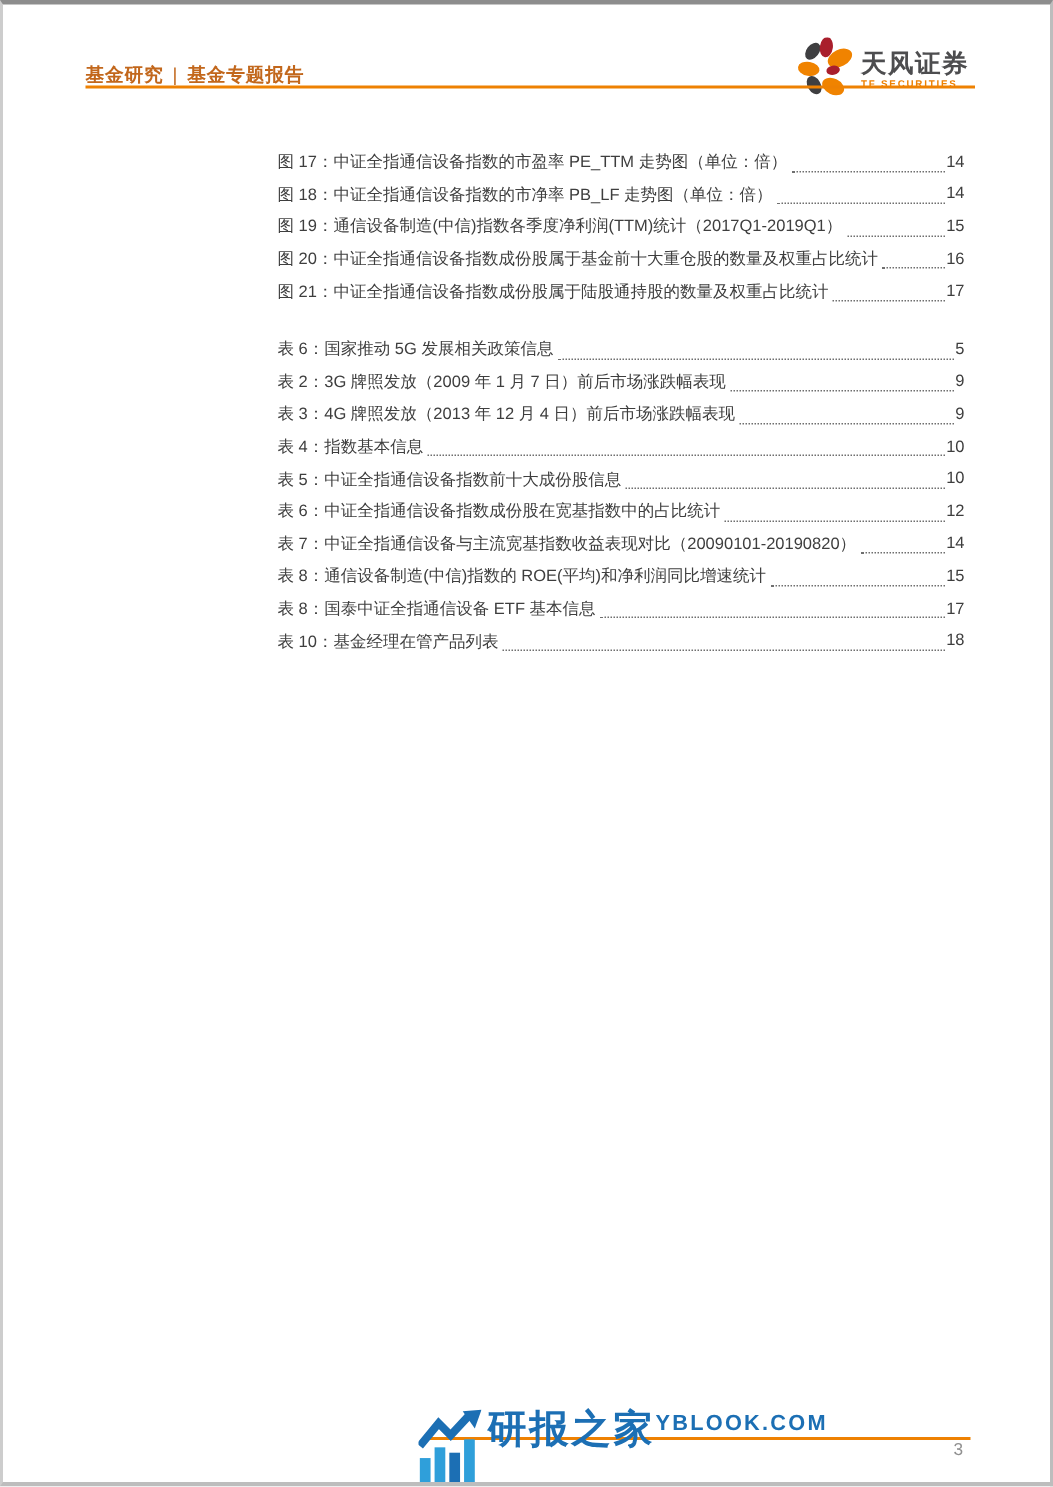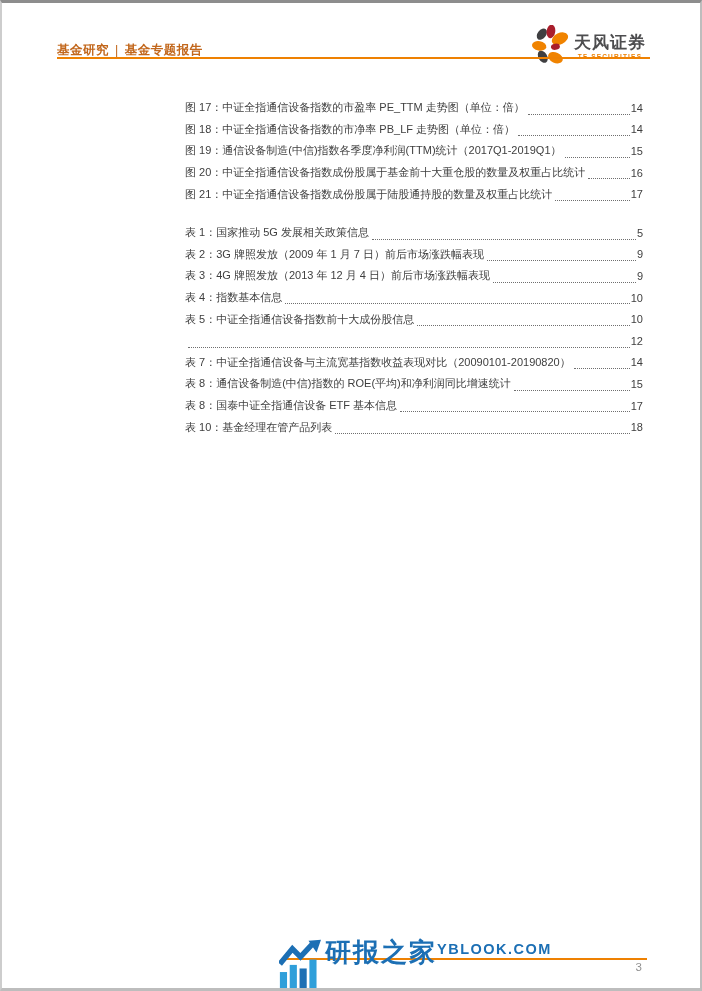--- a/index.html
+++ b/index.html
@@ -10,21 +10,21 @@
     border-right:2px solid #bdbdbd;border-bottom:3px solid #bdbdbd;
     font-family:"Liberation Sans","DejaVu Sans",sans-serif;
   }
   
   .hdr-title{
     position:absolute;left:55px;top:39px;font-size:12.5px;font-weight:bold;
     color:#c2671c;letter-spacing:.5px;white-space:nowrap;
   }
   .hdr-title .sep{margin:0 6px;font-weight:normal;}
   .hdr-rule{position:absolute;left:55px;top:54px;width:593px;height:2px;background:#ee8102;}
-  .brand{position:absolute;right:54px;top:22px;display:flex;align-items:center;gap:5px;text-align:center;}
+  .brand{position:absolute;right:54px;top:22px;display:flex;align-items:center;gap:5px;}
   .brand-txt{display:flex;flex-direction:column;line-height:1;}
   .brand-cn{font-size:17px;font-weight:bold;color:#4d4d4f;letter-spacing:1px;}
   .brand-en{font-size:6.5px;font-weight:bold;color:#ee8102;letter-spacing:1.2px;margin-top:3px;}
   
   .toc{position:absolute;left:183px;top:62px;width:458px;color:#3e3e3e;margin-top:32px;}
   .toc-row{display:flex;align-items:center;height:21.6px;font-size:11px;}
   .toc-row .t{white-space:nowrap;}
   .toc-row .dots{
     flex:1;min-width:8px;align-self:flex-end;margin:0 1px 4px 3px;
     border-bottom:1.6px dotted #6f6f6f;
@@ -95,21 +95,21 @@
       </div>
       <div class="toc-row">
         <span class="t">图 21：中证全指通信设备指数成份股属于陆股通持股的数量及权重占比统计</span>
         <span class="dots"></span>
         <span class="p">17</span>
       </div>
     </div>
 
     <div class="toc-tables">
       <div class="toc-row">
-        <span class="t">表 1：国家推动 5G 发展相关政策信息</span>
+        <span class="t">表 6：国家推动 5G 发展相关政策信息</span>
         <span class="dots"></span>
         <span class="p">5</span>
       </div>
       <div class="toc-row">
         <span class="t">表 2：3G 牌照发放（2009 年 1 月 7 日）前后市场涨跌幅表现</span>
         <span class="dots"></span>
         <span class="p">9</span>
       </div>
       <div class="toc-row">
         <span class="t">表 3：4G 牌照发放（2013 年 12 月 4 日）前后市场涨跌幅表现</span>
@@ -120,20 +120,21 @@
         <span class="t">表 4：指数基本信息</span>
         <span class="dots"></span>
         <span class="p">10</span>
       </div>
       <div class="toc-row">
         <span class="t">表 5：中证全指通信设备指数前十大成份股信息</span>
         <span class="dots"></span>
         <span class="p">10</span>
       </div>
       <div class="toc-row">
+        <span class="t">表 6：中证全指通信设备指数成份股在宽基指数中的占比统计</span>
         <span class="dots"></span>
         <span class="p">12</span>
       </div>
       <div class="toc-row">
         <span class="t">表 7：中证全指通信设备与主流宽基指数收益表现对比（20090101-20190820）</span>
         <span class="dots"></span>
         <span class="p">14</span>
       </div>
       <div class="toc-row">
         <span class="t">表 8：通信设备制造(中信)指数的 ROE(平均)和净利润同比增速统计</span>

